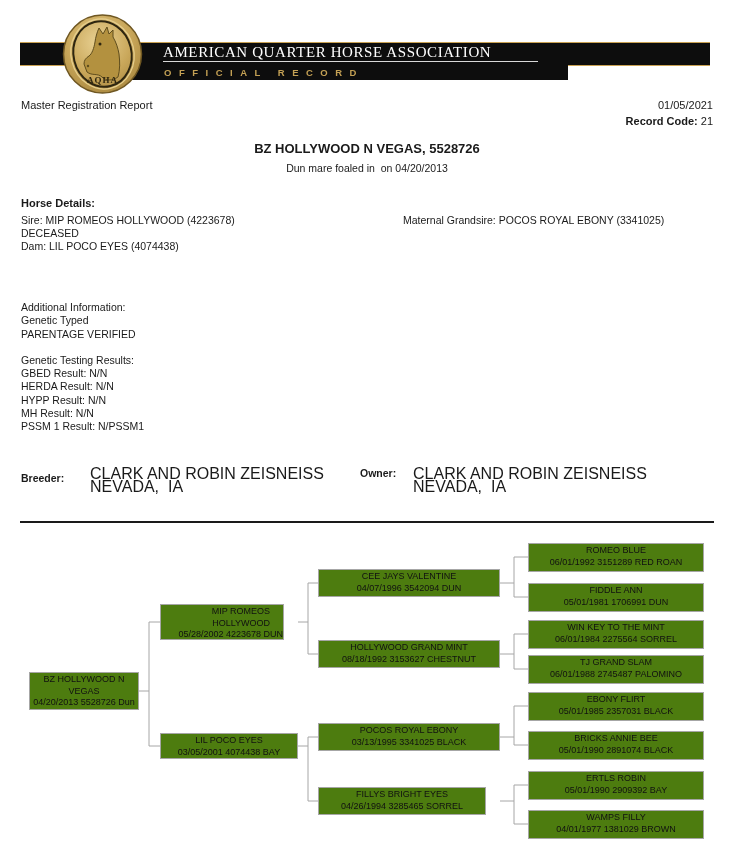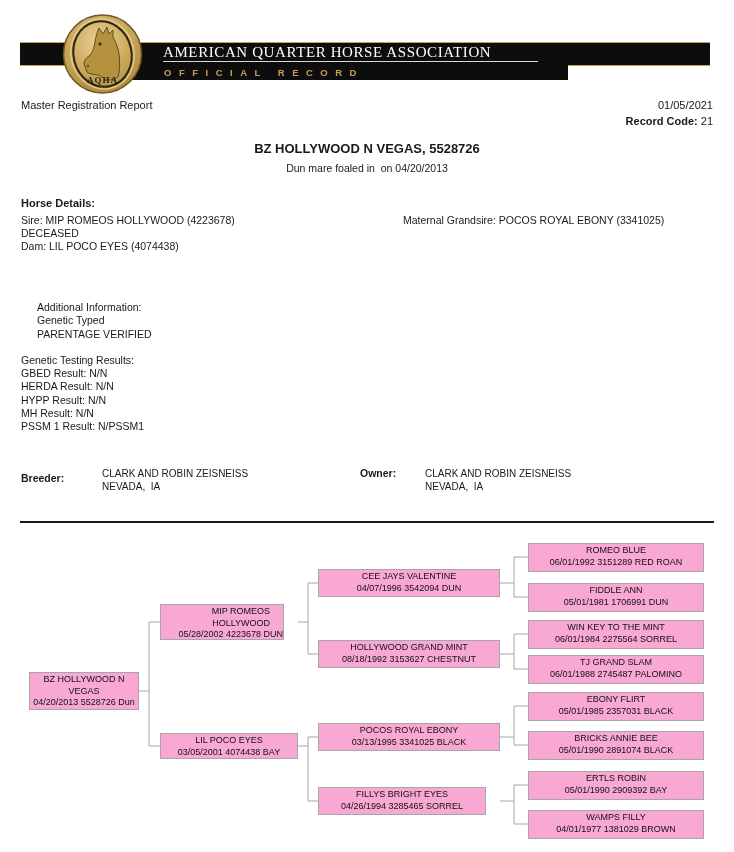--- a/index.html
+++ b/index.html
@@ -26,36 +26,36 @@
 
   
   .horse-title{left:0;right:0;top:141px;text-align:center;font-size:13px;font-weight:bold;}
   .horse-subtitle{left:0;right:0;top:162px;text-align:center;font-size:10.5px;}
 
   
   .sec-heading{font-size:11px;font-weight:bold;}
   .hd-heading{left:21px;top:197px;}
   .hd-block{left:21px;top:214px;font-size:10.5px;line-height:13px;}
   .maternal{left:403px;top:214px;font-size:10.5px;}
-  .add-block{left:21px;top:301px;font-size:10.5px;line-height:13.3px;margin-left:16px;}
+  .add-block{left:21px;top:301px;font-size:10.5px;line-height:13.3px;}
   .gen-block{left:21px;top:354px;font-size:10.5px;line-height:13.2px;}
 
   
   .party-label{font-size:10.5px;font-weight:bold;}
-  .party-block{font-size:10px;line-height:13px;margin-left:12px;}
+  .party-block{font-size:16px;line-height:13px;}
   .breeder-label{left:21px;top:472px;}
   .breeder-block{left:90px;top:467px;}
   .owner-label{left:352px;top:467px;margin-left:8px;}
   .owner-block{left:413px;top:467px;}
 
   .divider{left:20px;top:521px;width:694px;height:2px;background:#1a1a1a;}
 
   
   .ped-lines{left:0;top:0;width:734px;height:852px;pointer-events:none;}
-  .pbox{position:absolute;box-sizing:border-box;background:#f9a8d4;border:1px solid #a6a6a6;
+  .pbox{position:absolute;box-sizing:border-box;background:#4d7c0f;border:1px solid #a6a6a6;
         text-align:center;font-size:9px;line-height:11.5px;padding-top:1px;color:#111;}
   .pbox .det{white-space:nowrap;}
   .pbox .narrow{max-width:96px;margin:0 auto;}
 </style>
 </head>
 <body>
 
 <div class="page">
 
   <div class="abs bar-main"></div>

